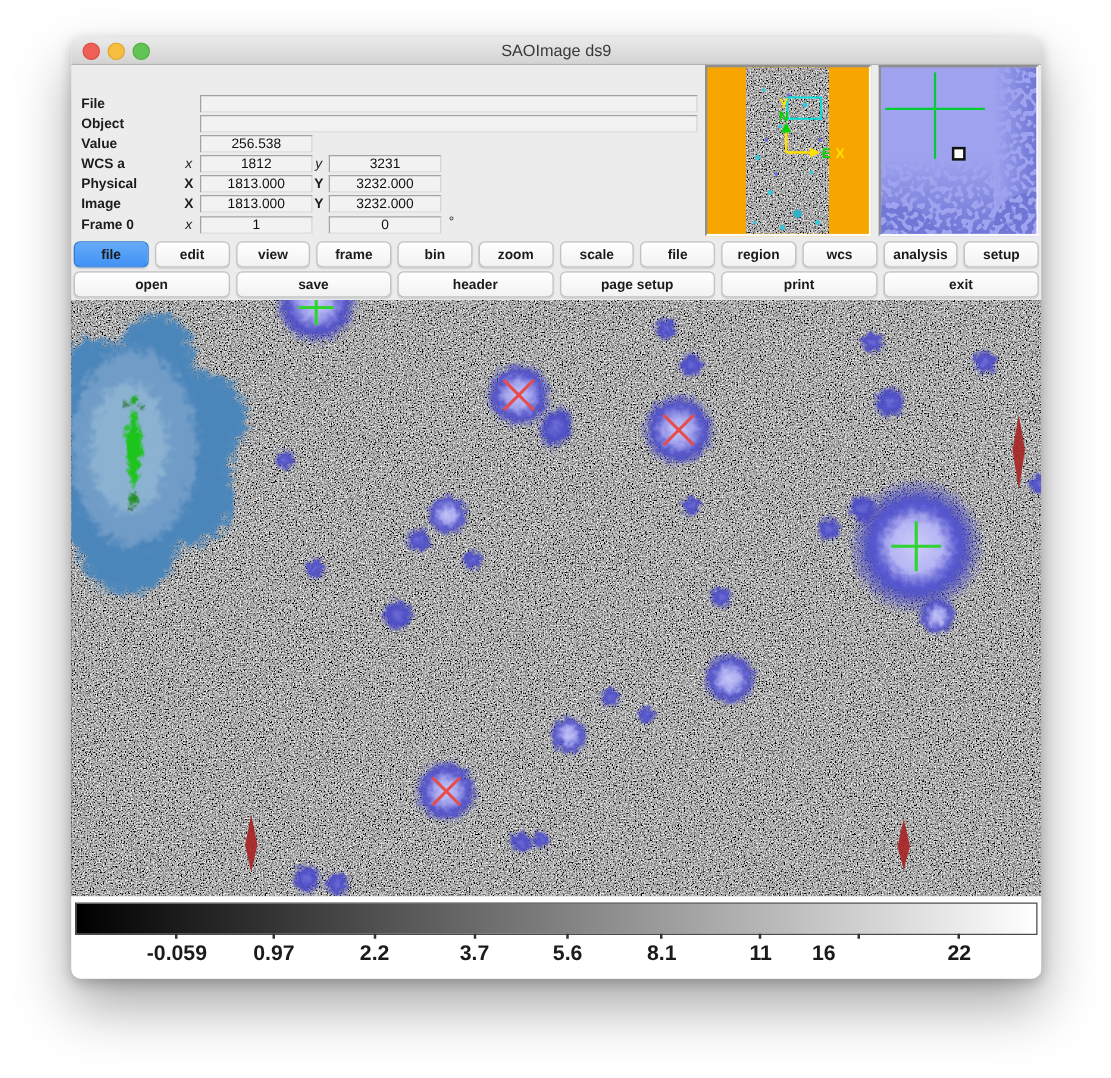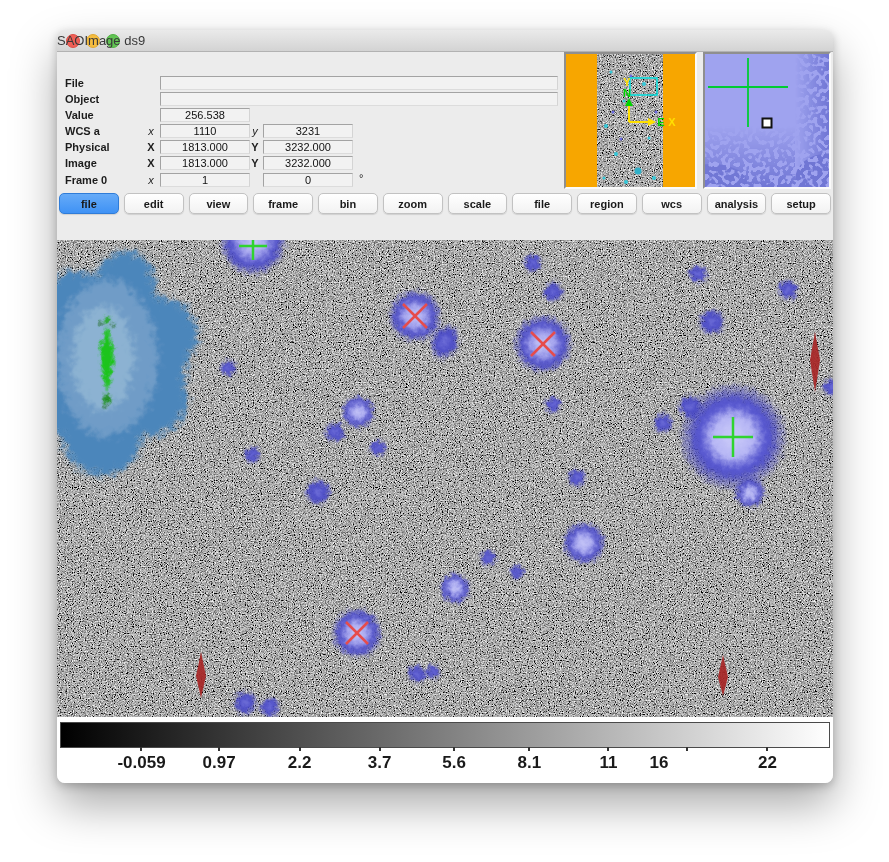--- a/index.html
+++ b/index.html
@@ -2,21 +2,21 @@
 <html><head>
 <meta charset="utf-8">
 <style>
   html,body{margin:0;padding:0;background:#ffffff;width:889px;height:862px;
     font-family:"Liberation Sans",sans-serif;-webkit-font-smoothing:antialiased;}
   .window{position:absolute;left:57px;top:30px;width:776px;height:753px;background:#ececec;
     border-radius:8px;box-shadow:0 22px 45px rgba(0,0,0,.34),0 3px 10px rgba(0,0,0,.22);overflow:hidden;}
   
   .titlebar{position:absolute;left:0;top:0;width:776px;height:21px;
     background:linear-gradient(#eaeaea,#d3d3d3);border-bottom:1px solid #b2b2b2;}
-  .title{position:absolute;left:0;right:0;top:0;height:21px;line-height:22px;
+  .title{position:absolute;left:0;right:0;top:0;height:21px;line-height:22px;text-align:center;
     font-size:13px;color:#393939;}
   .light{position:absolute;top:4px;width:12px;height:12px;border-radius:50%;}
   .light.red{left:9px;background:#f05f56;border:.5px solid #dd4f47;}
   .light.yellow{left:29px;background:#f6bd3f;border:.5px solid #e0a933;}
   .light.green{left:49px;background:#62c454;border:.5px solid #51b143;}
   
   .irow{position:absolute;height:14px;line-height:14px;font-size:11px;color:#1c1c1c;}
   .ilabel{position:absolute;left:8px;width:84px;font-weight:bold;}
   .ikey{position:absolute;width:12px;text-align:center;font-weight:bold;}
   .ikey.it{font-style:italic;font-weight:normal;}
@@ -69,21 +69,21 @@
     <span class="ilabel">Object</span>
     <span class="ifield flong"></span>
   </div>
   <div class="irow" style="top:78px;">
     <span class="ilabel">Value</span>
     <span class="ifield f1">256.538</span>
   </div>
   <div class="irow" style="top:94px;">
     <span class="ilabel">WCS a</span>
     <span class="ikey it k1">x</span>
-    <span class="ifield f1">1110</span>
+    <span class="ifield f1">1812</span>
     <span class="ikey it k2">y</span>
     <span class="ifield f2">3231</span>
   </div>
   <div class="irow" style="top:110px;">
     <span class="ilabel">Physical</span>
     <span class="ikey k1">X</span>
     <span class="ifield f1">1813.000</span>
     <span class="ikey k2">Y</span>
     <span class="ifield f2">3232.000</span>
   </div>
@@ -186,20 +186,28 @@
     <button class="tbtn">view</button>
     <button class="tbtn">frame</button>
     <button class="tbtn">bin</button>
     <button class="tbtn">zoom</button>
     <button class="tbtn">scale</button>
     <button class="tbtn">file</button>
     <button class="tbtn">region</button>
     <button class="tbtn">wcs</button>
     <button class="tbtn">analysis</button>
     <button class="tbtn">setup</button>
+  </div>
+  <div class="btnrow row2">
+    <button class="tbtn">open</button>
+    <button class="tbtn">save</button>
+    <button class="tbtn">header</button>
+    <button class="tbtn">page setup</button>
+    <button class="tbtn">print</button>
+    <button class="tbtn">exit</button>
   </div>
 
   <div class="imagearea">
     <svg width="776" height="477" viewBox="0 0 776 477">
       <defs>
         <filter id="rough" x="-30%" y="-30%" width="160%" height="160%">
           <feGaussianBlur in="SourceGraphic" stdDeviation="3" result="b"></feGaussianBlur>
           <feTurbulence type="fractalNoise" baseFrequency="0.13" numOctaves="2" seed="11" result="t"></feTurbulence>
           <feDisplacementMap in="b" in2="t" scale="16" xChannelSelector="R" yChannelSelector="G"></feDisplacementMap>
         </filter>

